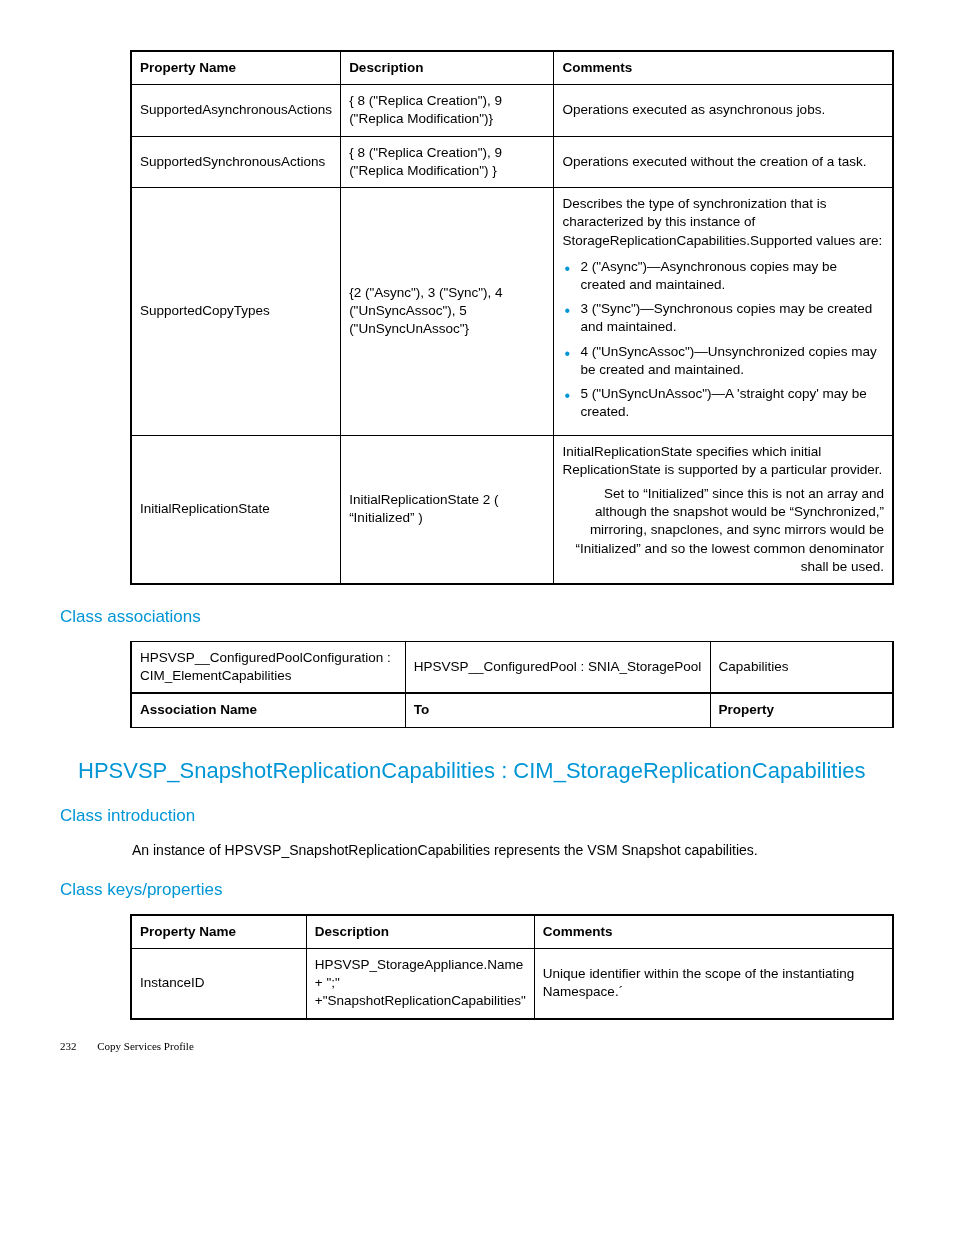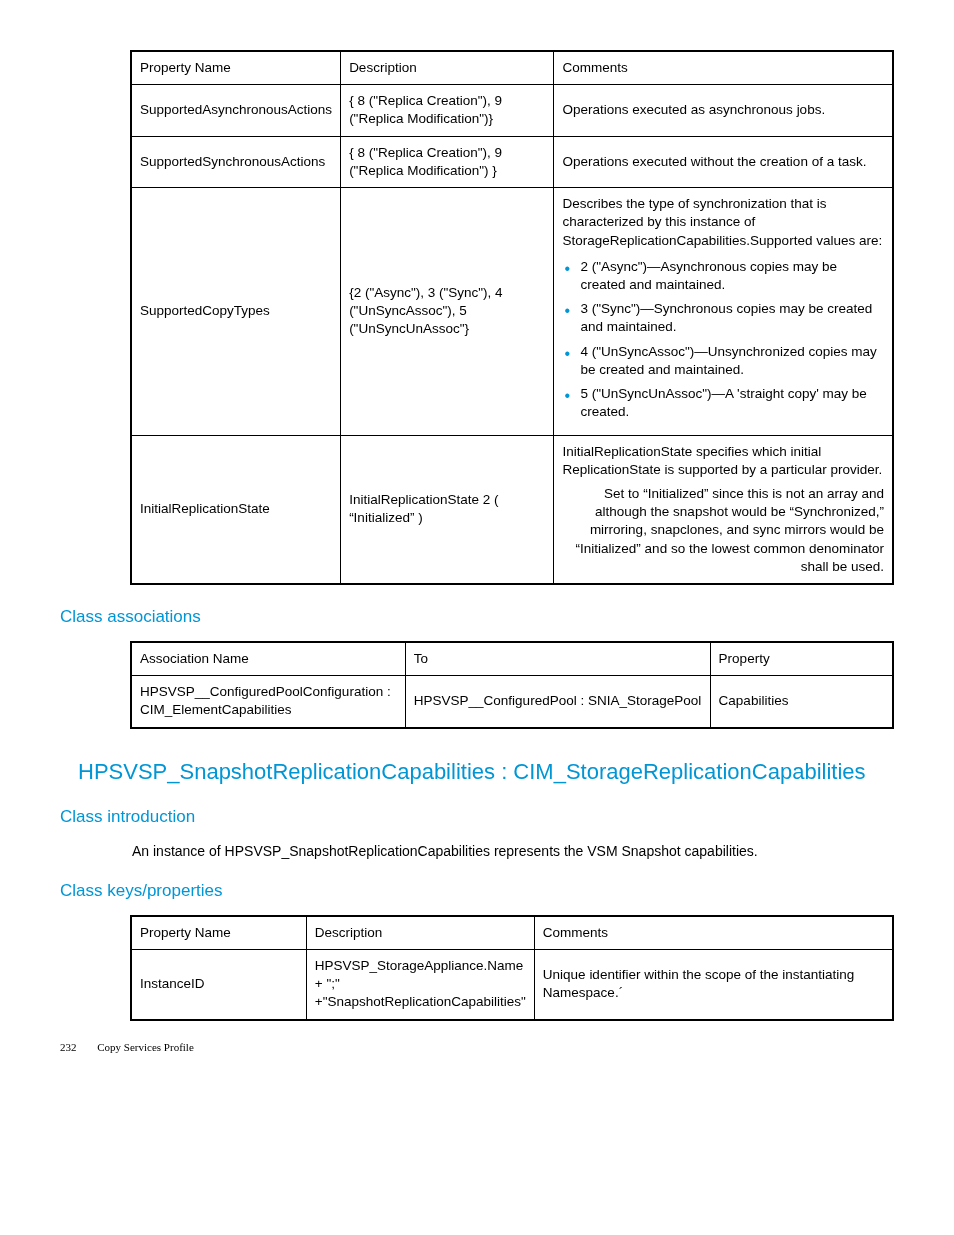--- a/index.html
+++ b/index.html
@@ -23,21 +23,21 @@
     }
     th, td {
       border: 1px solid #000;
       padding: 7px 8px;
       text-align: left;
       vertical-align: middle;
       font-size: 13.5px;
       line-height: 1.35;
     }
     th {
-      font-weight: normal;
+      font-weight: bold;
     }
     .outer-left { border-left: 2px solid #000; }
     .outer-right { border-right: 2px solid #000; }
     .outer-top { border-top: 2px solid #000; }
     .outer-bottom { border-bottom: 2px solid #000; }
     h2.section {
       color: #0096d6;
       font-weight: normal;
       font-size: 17px;
       margin: 22px 0 14px 0;
@@ -128,28 +128,28 @@
     </td>
   </tr>
 </tbody>
   </table>
 
 <h2 class="section">Class associations</h2>
 
 <table class="indented">
   <tbody>
       <tr>
+    <td class="outer-left outer-bottom">HPSVSP__ConfiguredPoolConfiguration : CIM_ElementCapabilities</td>
+    <td class="outer-bottom">HPSVSP__ConfiguredPool : SNIA_StoragePool</td>
+    <td class="outer-right outer-bottom">Capabilities</td>
+  </tr>
+  <tr>
     <th class="outer-left outer-top" style="width:36%">Association Name</th>
     <th class="outer-top" style="width:40%">To</th>
     <th class="outer-right outer-top">Property</th>
-  </tr>
-  <tr>
-    <td class="outer-left outer-bottom">HPSVSP__ConfiguredPoolConfiguration : CIM_ElementCapabilities</td>
-    <td class="outer-bottom">HPSVSP__ConfiguredPool : SNIA_StoragePool</td>
-    <td class="outer-right outer-bottom">Capabilities</td>
   </tr>
 </tbody>
   </table>
 
 <h1 class="main">HPSVSP_SnapshotReplicationCapabilities : CIM_StorageReplicationCapabilities</h1>
 
 <h2 class="section">Class introduction</h2>
 <p class="body">An instance of HPSVSP_SnapshotReplicationCapabilities represents the VSM Snapshot capabilities.</p>
 
 <h2 class="section">Class keys/properties</h2>

